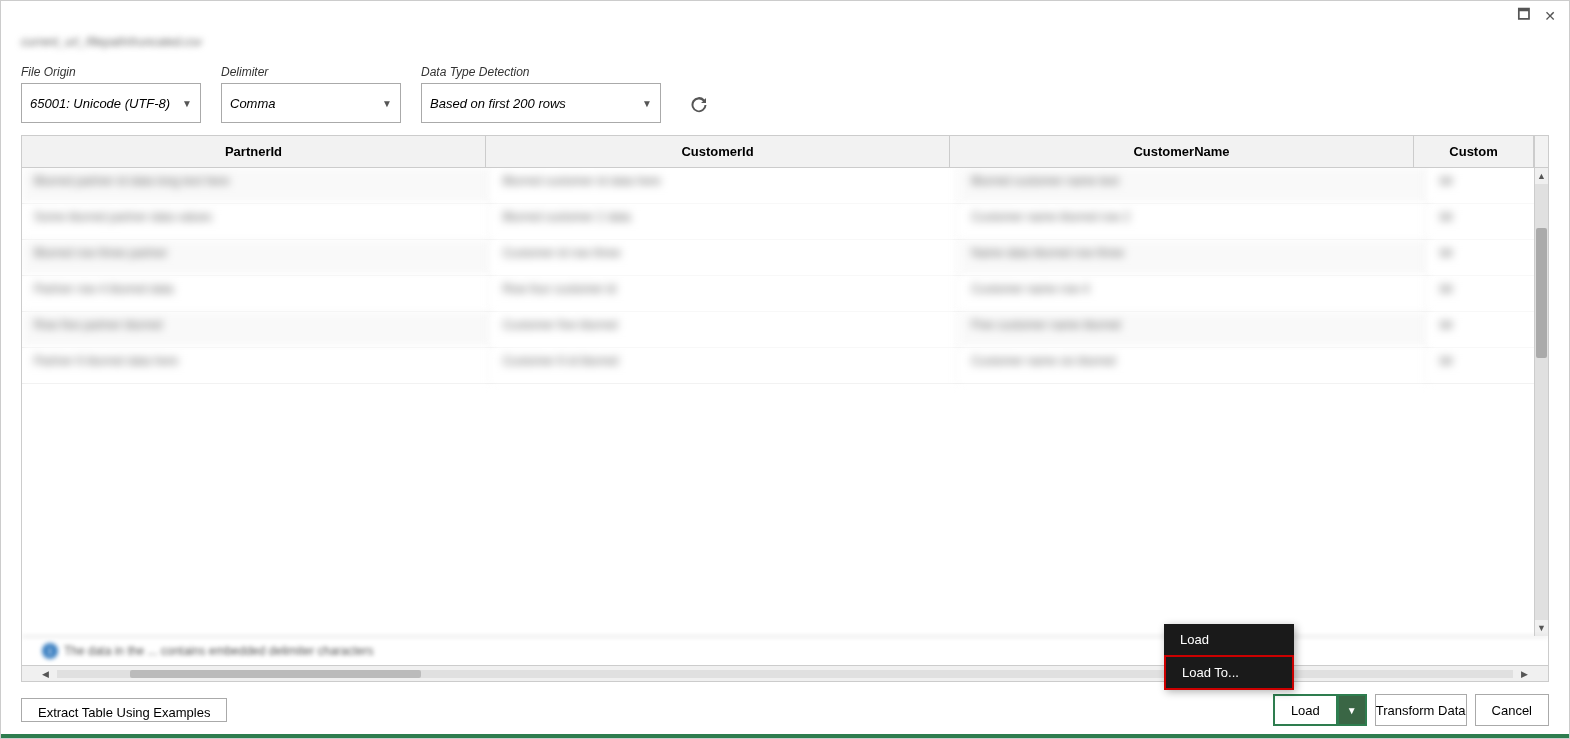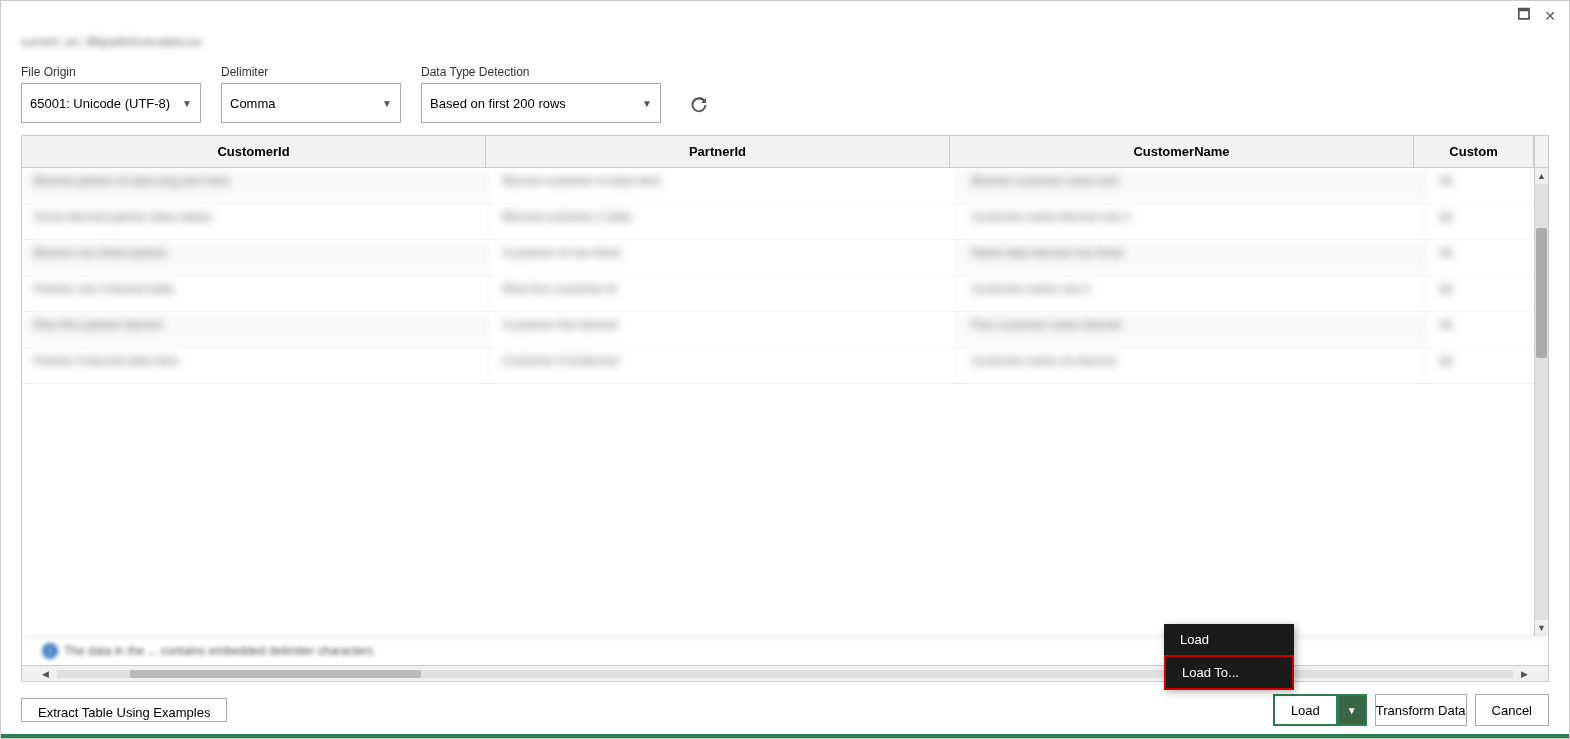--- a/index.html
+++ b/index.html
@@ -62,20 +62,21 @@
       user-select: none;
       flex-shrink: 0;
     }
 
     .controls-row {
       display: flex;
       align-items: center;
       gap: 20px;
       padding: 6px 20px 12px 20px;
       flex-shrink: 0;
+      font-style: italic;
     }
 
     .control-group {
       display: flex;
       flex-direction: column;
       gap: 4px;
     }
 
     .control-label {
       font-size: 12px;
@@ -429,22 +430,22 @@
       
       <svg width="20" height="20" viewBox="0 0 20 20" fill="none" xmlns="http://www.w3.org/2000/svg">
         <path d="M15.5 4.5A7.5 7.5 0 1 0 17.5 10h-2a5.5 5.5 0 1 1-1.5-3.83L12 8h5V3l-1.5 1.5z" fill="#555"></path>
       </svg>
     </div>
   </div>
 
   <div class="table-container">
 
     <div class="table-header">
+      <div class="th-cell">PartnerId</div>
       <div class="th-cell">CustomerId</div>
-      <div class="th-cell">PartnerId</div>
       <div class="th-cell">CustomerName</div>
       <div class="th-cell narrow">Custom</div>
       <div style="width:14px; flex-shrink:0; border-left:1px solid #ccc; background:#f2f2f2;"></div>
     </div>
 
     <div class="table-body" style="position:relative;">
       <div class="table-row">
         <div class="td-cell">Blurred partner id data long text here</div>
         <div class="td-cell">Blurred customer id data here</div>
         <div class="td-cell">Blurred customer name text</div>

